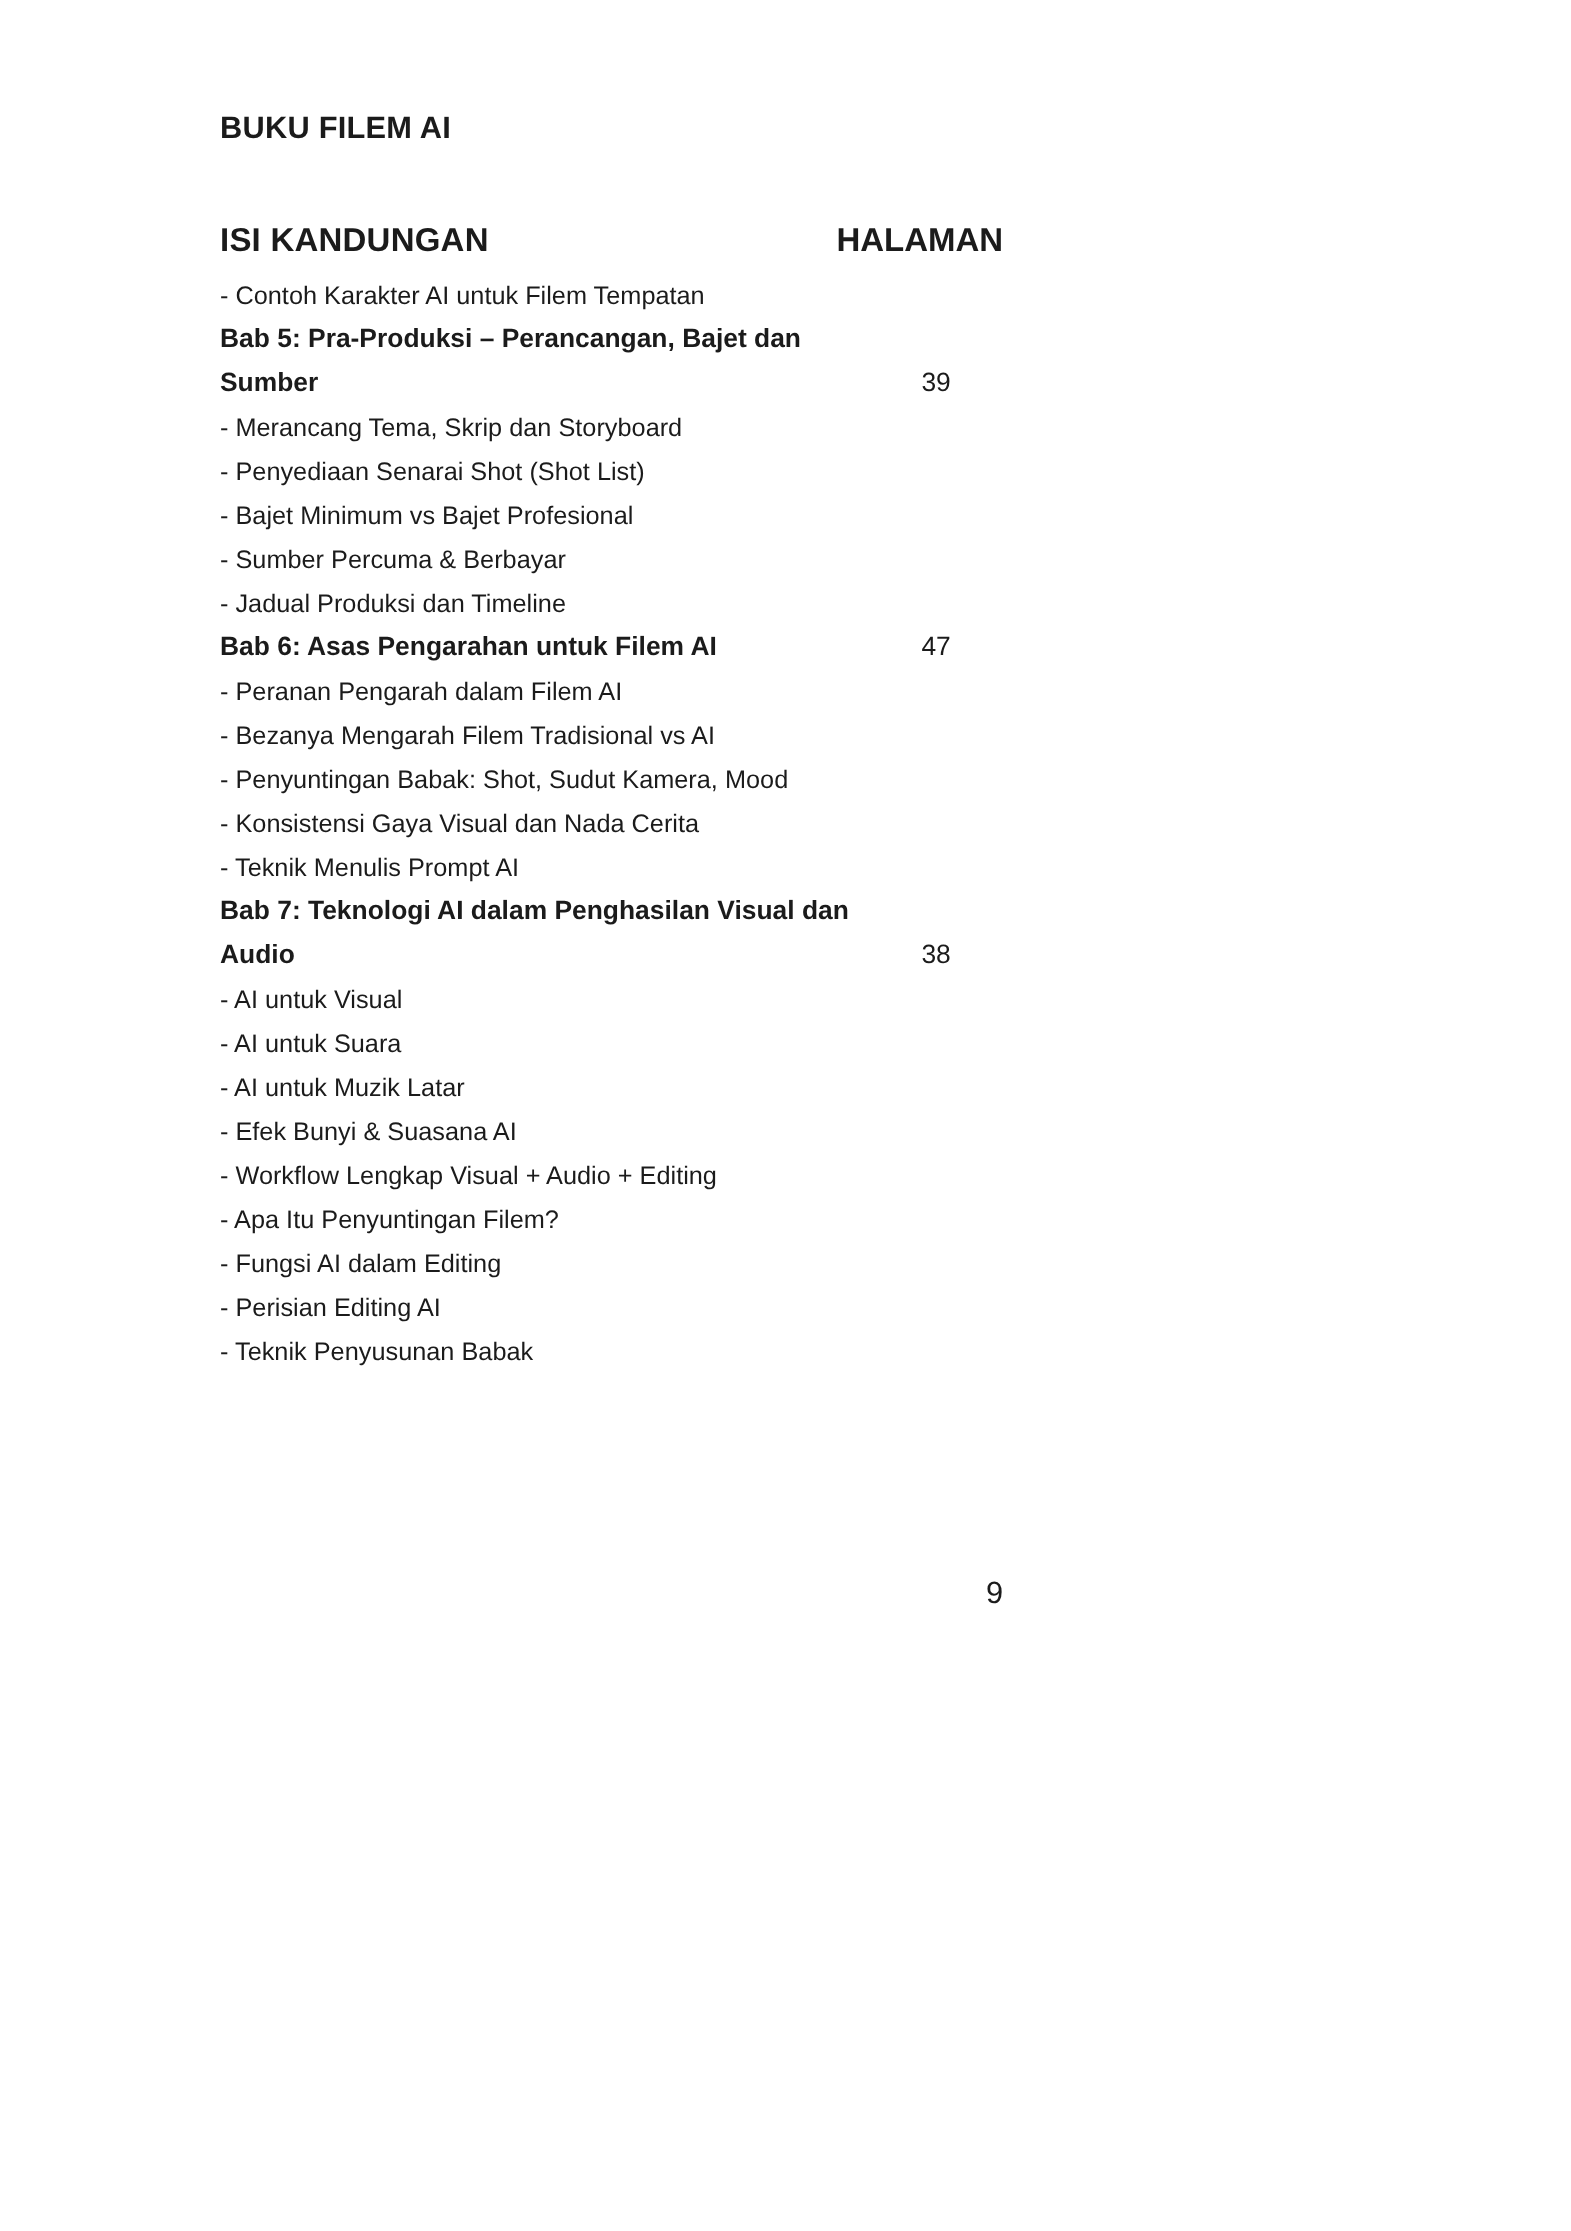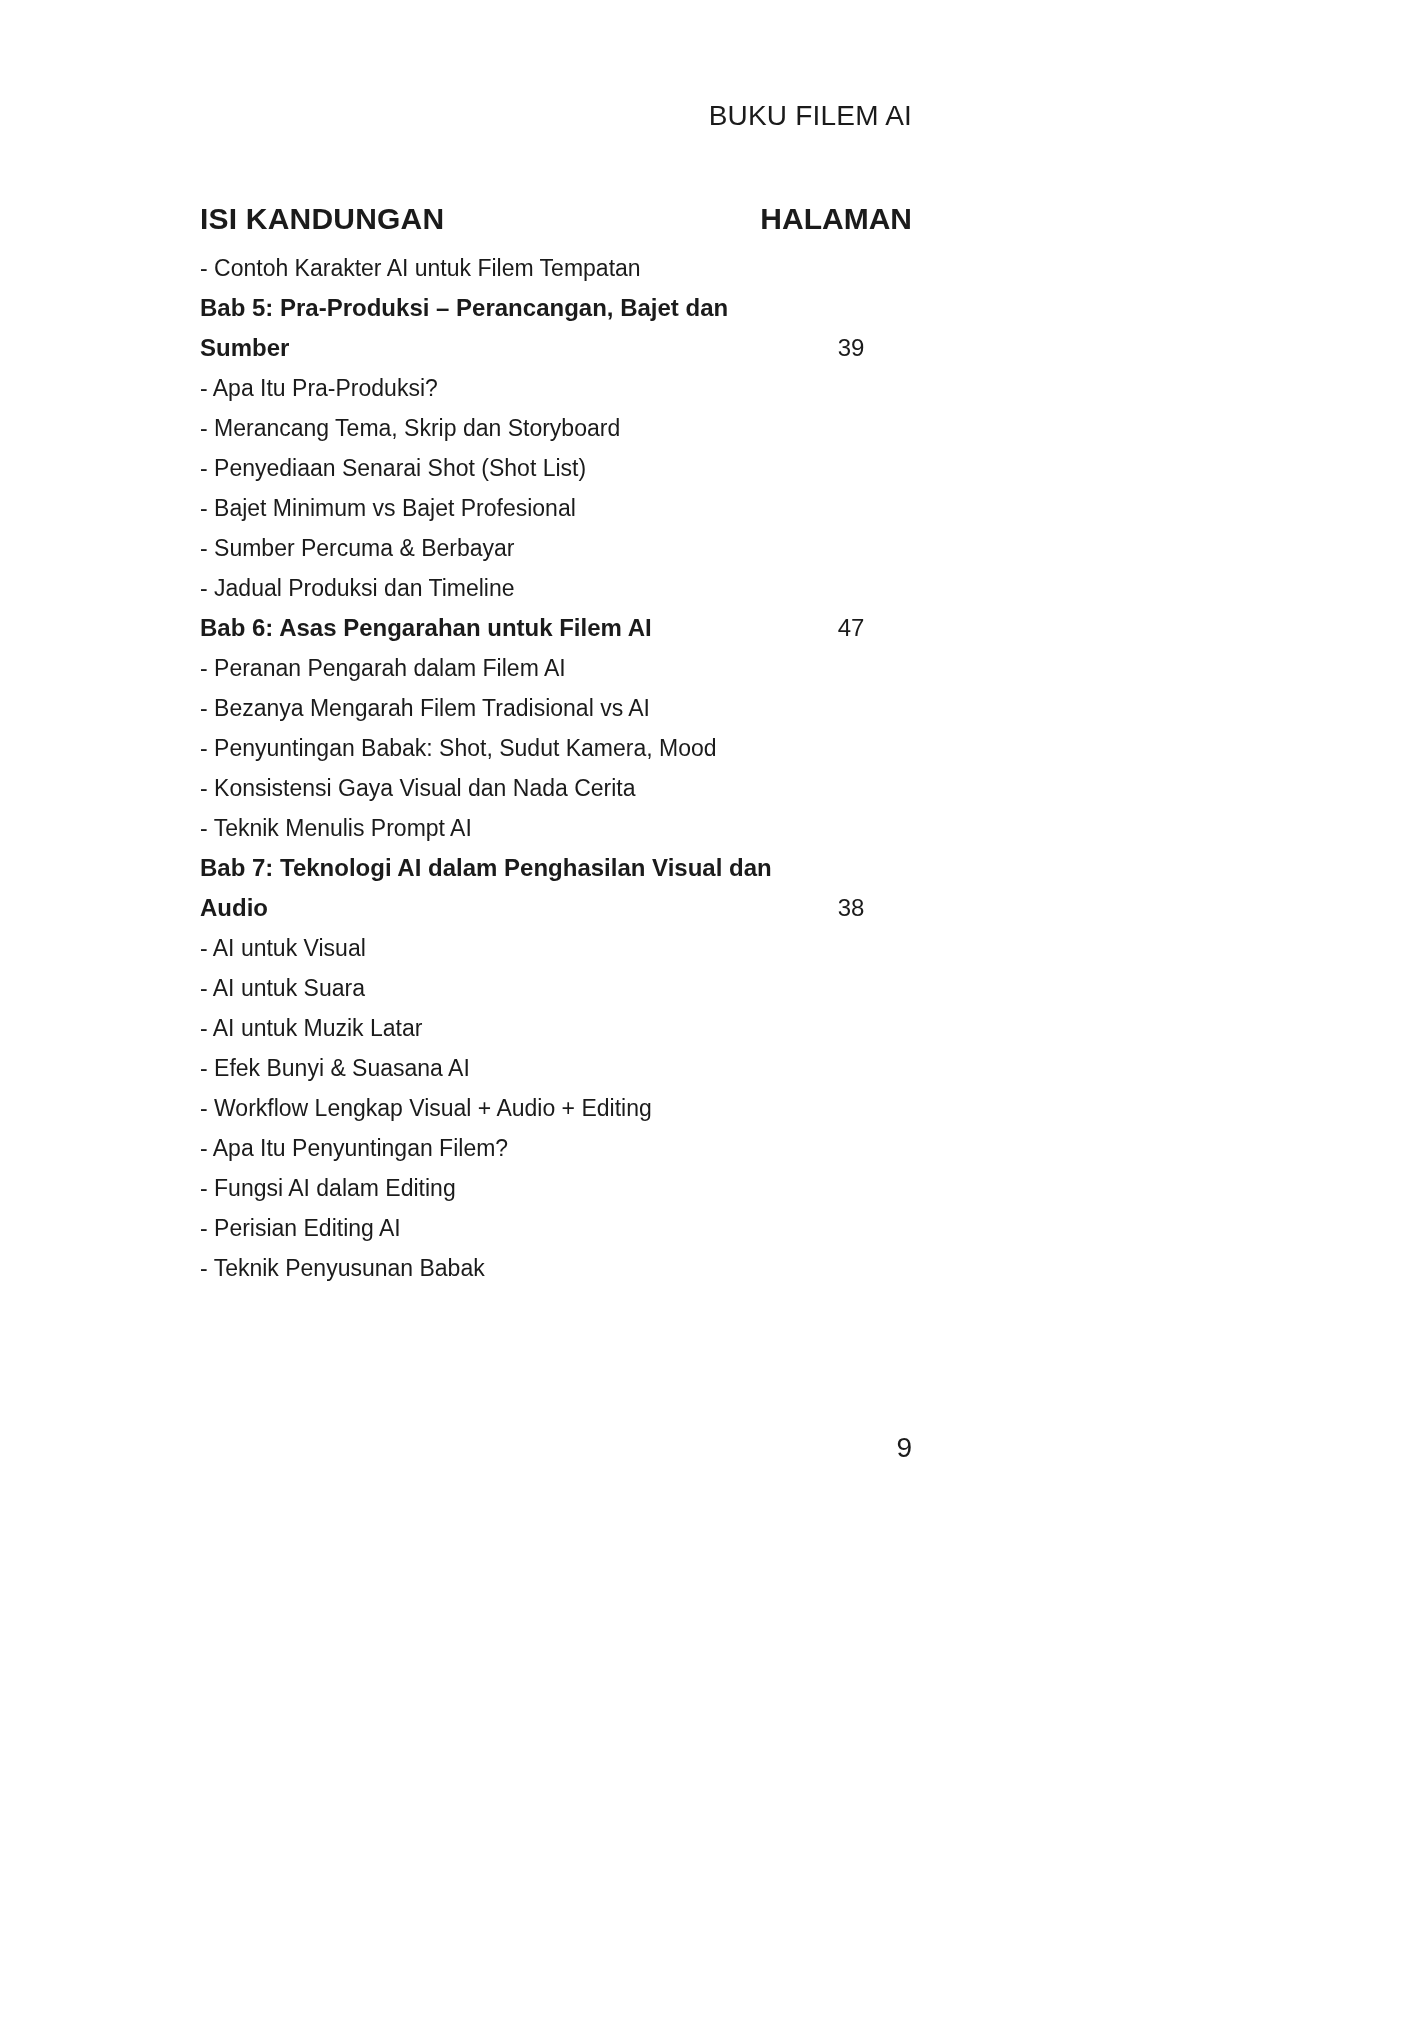--- a/index.html
+++ b/index.html
@@ -15,22 +15,21 @@
     background: #ffffff;
     overflow: hidden;
   }
   .content {
     position: absolute;
     left: 200px;
     top: 100px;
     width: 712px;
   }
   .book-header {
-    text-align: right;
-    font-weight: 400;
+    font-weight: 700;
     font-size: 28px;
     letter-spacing: 0.2px;
   }
   .toc-head {
     margin-top: 70px;
     display: flex;
     justify-content: space-between;
     align-items: baseline;
   }
   .toc-title {
@@ -87,24 +86,20 @@
     </div>
 
     <div class="toc-list" id="toc-list">
         <div class="toc-row">
     <div class="toc-text">- Contoh Karakter AI untuk Filem Tempatan</div>
     <div class="toc-page"></div>
   </div>
         <div class="toc-row chapter">
     <div class="toc-text">Bab 5: Pra-Produksi – Perancangan, Bajet dan Sumber</div>
     <div class="toc-page">39</div>
-  </div>
-        <div class="toc-row">
-    <div class="toc-text">- Apa Itu Pra-Produksi?</div>
-    <div class="toc-page"></div>
   </div>
         <div class="toc-row">
     <div class="toc-text">- Merancang Tema, Skrip dan Storyboard</div>
     <div class="toc-page"></div>
   </div>
         <div class="toc-row">
     <div class="toc-text">- Penyediaan Senarai Shot (Shot List)</div>
     <div class="toc-page"></div>
   </div>
         <div class="toc-row">

